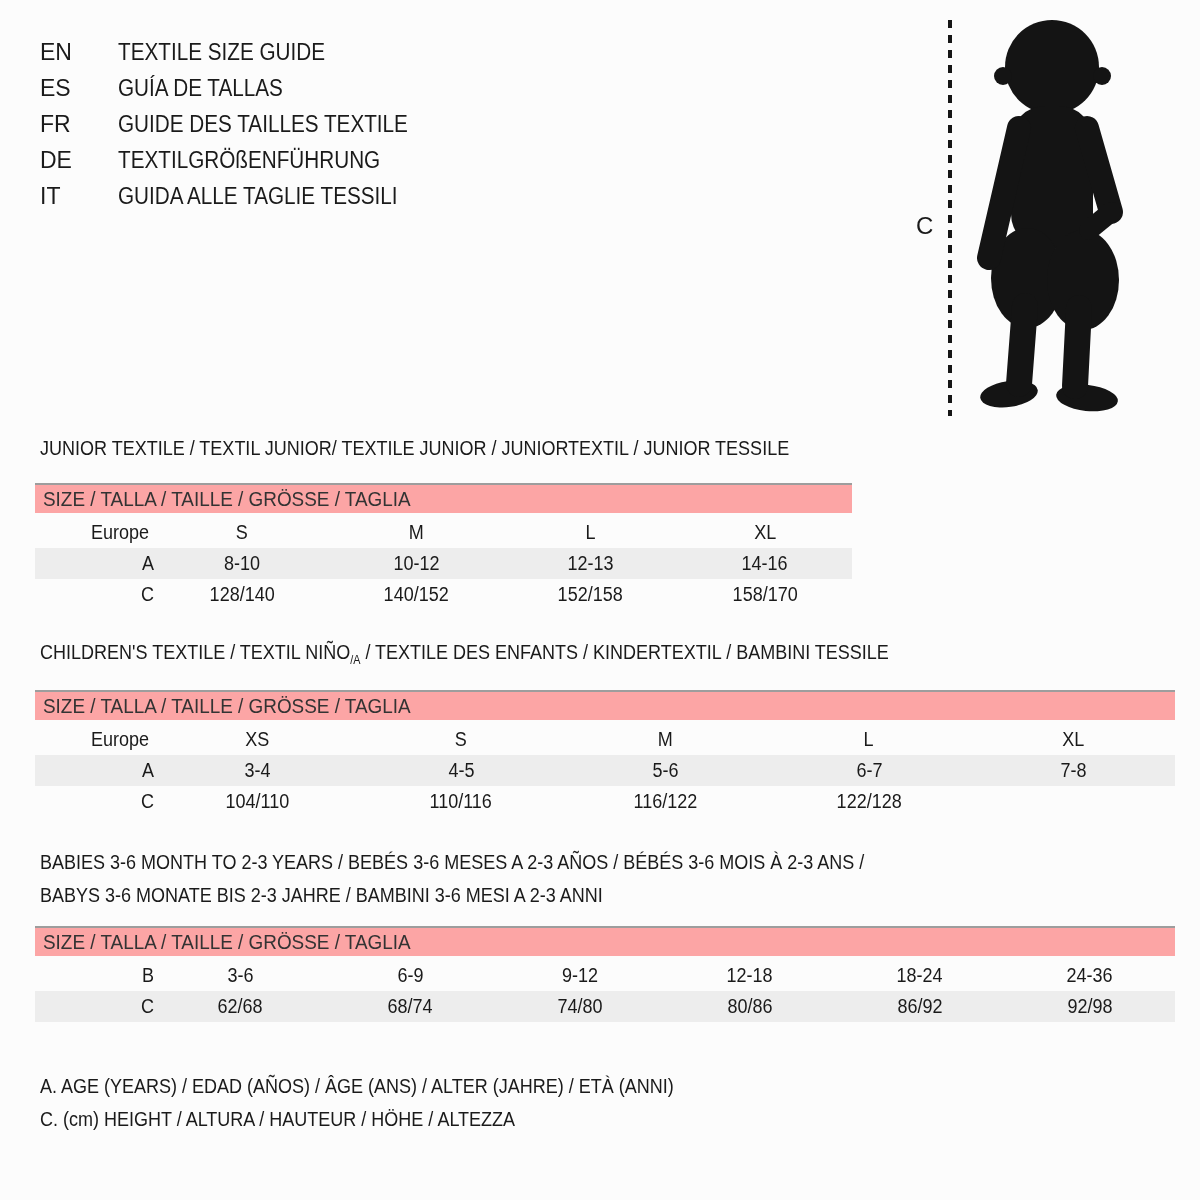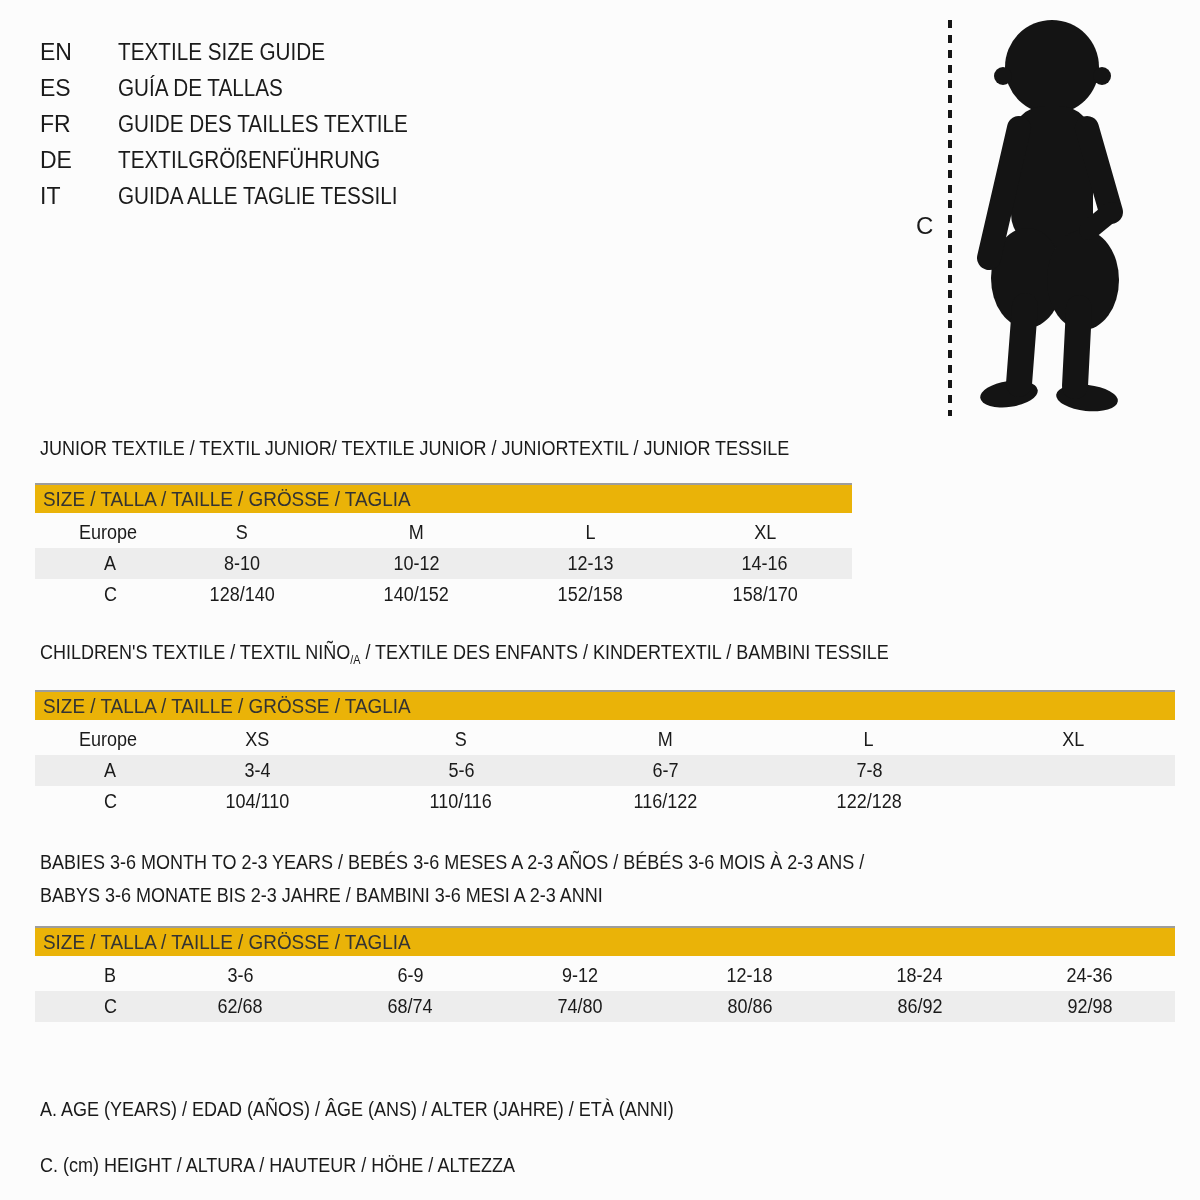--- a/index.html
+++ b/index.html
@@ -25,35 +25,35 @@
   .c-label { position:absolute; left:916px; top:212px; font-size:24px; line-height:28px; }
   .figure-svg { position:absolute; left:963px; top:16px; }
 
   
   .sec-title { position:absolute; left:40px; font-size:20px; line-height:24px; }
   .sub { font-size:12px; vertical-align:-5px; }
 
   
   .tbl { position:absolute; left:35px; }
   .size-bar {
-    height:28px; line-height:27px; background:#eab308;
+    height:28px; line-height:27px; background:#fca5a5;
     border-top:2px solid #9d9d9d; margin-bottom:4px;
     padding-left:8px; font-size:21px; color:#333; box-sizing:content-box;
   }
   .row { display:grid; height:31px; line-height:31px; font-size:20px; }
   .cols4 { grid-template-columns:120px repeat(4,1fr); }
   .cols5 { grid-template-columns:120px repeat(5,1fr); }
   .cols6 { grid-template-columns:120px repeat(6,1fr); }
-  .row .lbl { text-align:center; padding-left:8px;margin-left:24px; }
+  .row .lbl { text-align:right; padding-left:8px;margin-left:24px; }
   .row .val { text-align:center; }
   .alt { background:#ededed; }
 
   
   .legend { position:absolute; left:40px; top:1070px; font-size:20px; }
-  .legend-line { height:33px; line-height:33px;margin-top:23px; }
+  .legend-line { height:33px; line-height:33px; }
 </style>
 </head>
 <body>
 
 <div class="canvas">
 
   <div class="lang-block">
     <div class="lang-row">
       <span class="lang-code">EN</span><span class="cond">TEXTILE SIZE GUIDE</span>
     </div>
@@ -134,20 +134,21 @@
       <span class="lbl"><span class="cond">Europe</span></span>
       <span class="val"><span class="cond-c">XS</span></span>
       <span class="val"><span class="cond-c">S</span></span>
       <span class="val"><span class="cond-c">M</span></span>
       <span class="val"><span class="cond-c">L</span></span>
       <span class="val"><span class="cond-c">XL</span></span>
     </div>
     <div class="row cols5 alt">
       <span class="lbl"><span class="cond">A</span></span>
       <span class="val"><span class="cond-c">3-4</span></span>
+      <span class="val"><span class="cond-c">4-5</span></span>
       <span class="val"><span class="cond-c">5-6</span></span>
       <span class="val"><span class="cond-c">6-7</span></span>
       <span class="val"><span class="cond-c">7-8</span></span>
     </div>
     <div class="row cols5">
       <span class="lbl"><span class="cond">C</span></span>
       <span class="val"><span class="cond-c">104/110</span></span>
       <span class="val"><span class="cond-c">110/116</span></span>
       <span class="val"><span class="cond-c">116/122</span></span>
       <span class="val"><span class="cond-c">122/128</span></span>

